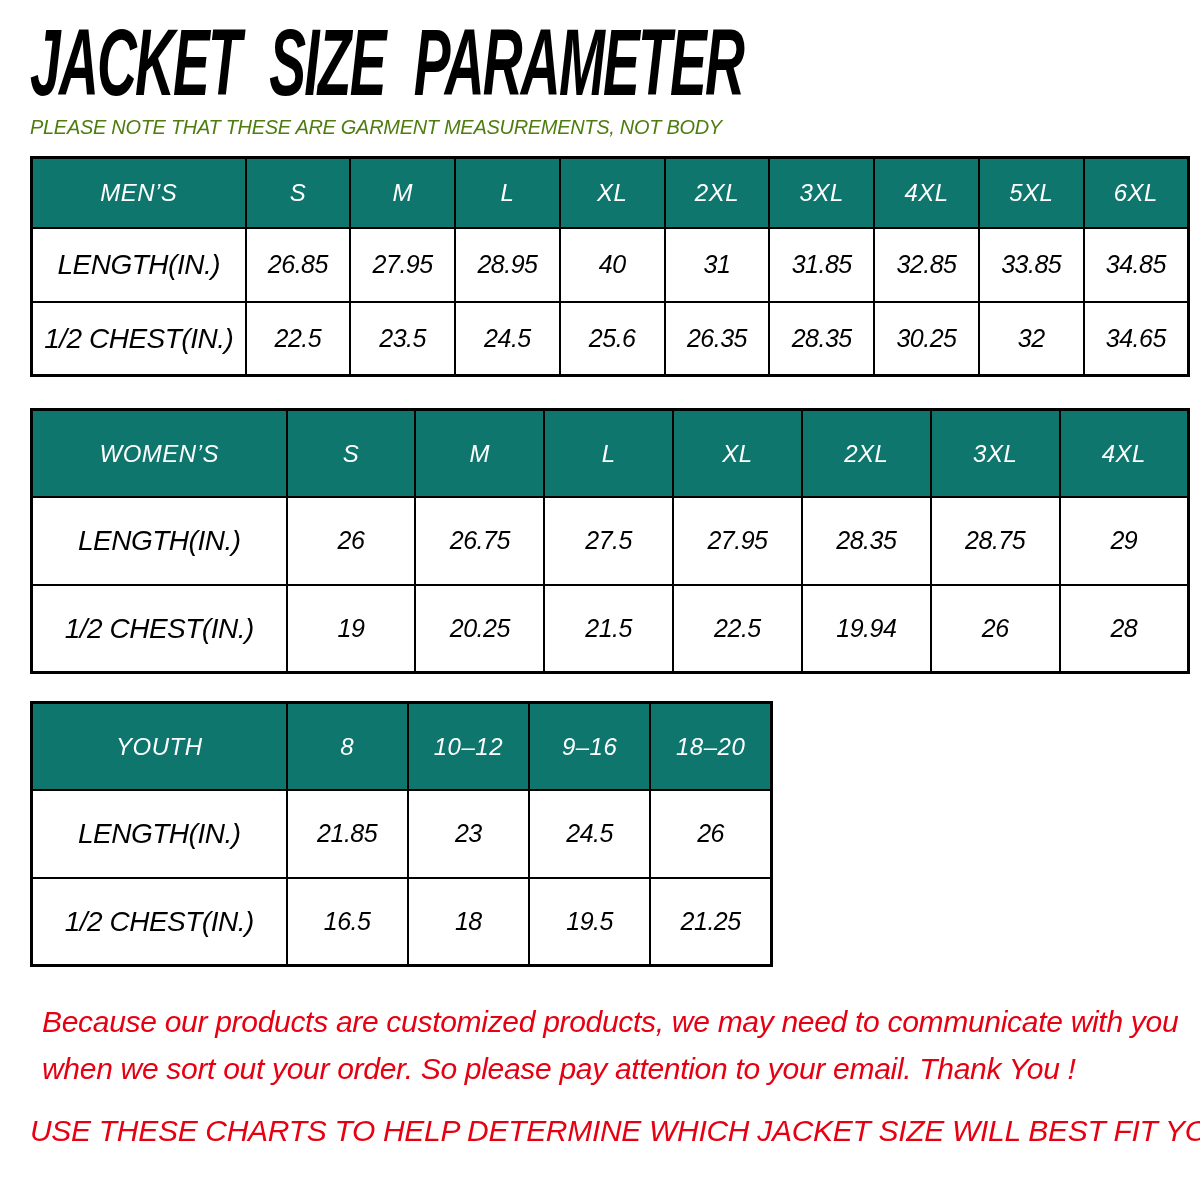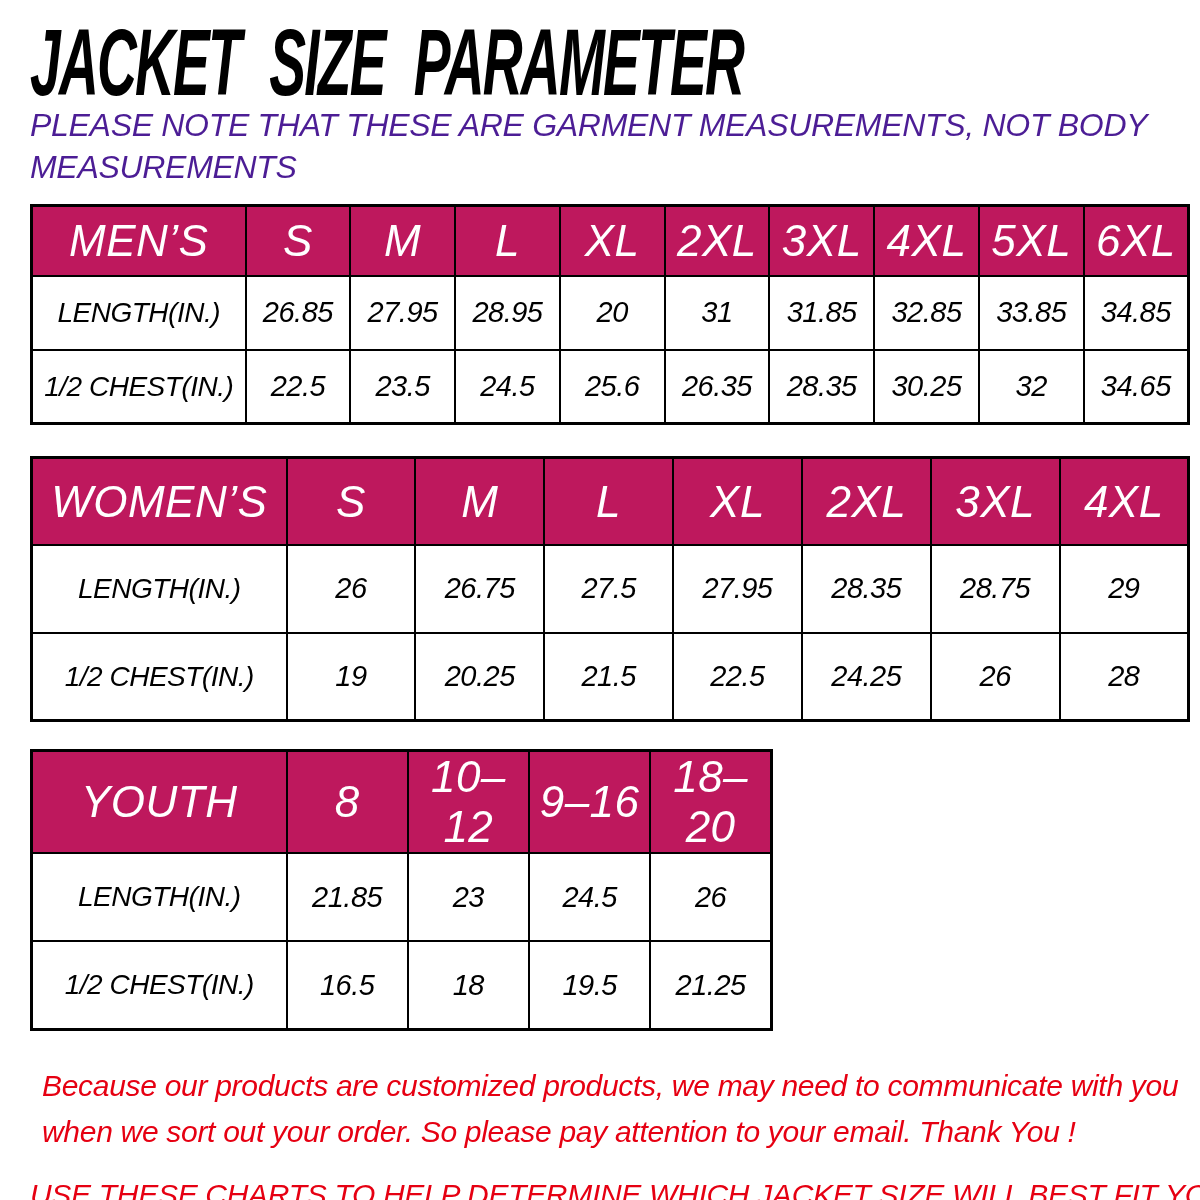--- a/index.html
+++ b/index.html
@@ -21,51 +21,51 @@
     line-height: 64px;
     letter-spacing: -3px;
     word-spacing: 26px;
     color: #000000;
     transform: scale(0.60, 1.02);
     transform-origin: left top;
   }
 
   
   .note {
-    margin: 8px 30px 0 30px;
-    color: #4c1d95;
-    font-size: 32px;
+    margin: 18px 30px 0 30px;
+    color: #4d7c0f;
+    font-size: 20px;
     line-height: 1.32;
     letter-spacing: -0.3px;
   }
 
   
   .size-table {
     border-collapse: collapse;
     table-layout: fixed;
     margin-left: 30px;
     border: 3px solid #000000;
   }
   .size-table th, .size-table td {
     border: 2px solid #000000;
     text-align: center;
     vertical-align: middle;
     padding: 0;
     overflow: hidden;
   }
   .size-table th {
-    background: #be185d;
+    background: #0f766e;
     color: #ffffff;
-    font-size: 44px;
+    font-size: 24px;
     font-weight: normal;
     letter-spacing: 0.5px;
   }
   .size-table td {
     color: #000000;
-    font-size: 29px;
+    font-size: 25px;
     letter-spacing: -0.5px;
   }
   .size-table td.label-cell { font-size: 28px; }
 
   .mens   { width: 1160px; margin-top: 16px; }
   .mens   tr.head-row { height: 70px; }
   .mens   tr.data-row { height: 74px; }
 
   .womens { width: 1160px; margin-top: 31px; }
   .womens tr.head-row { height: 87px; }
@@ -100,21 +100,20 @@
 <body>
 
 <div class="page">
 
   <div class="title-wrap">
     <div class="main-title">JACKET SIZE PARAMETER</div>
   </div>
 
   <div class="note">
     <div>PLEASE NOTE THAT THESE ARE GARMENT MEASUREMENTS, NOT BODY</div>
-    <div>MEASUREMENTS</div>
   </div>
 
   <table class="size-table mens">
     <colgroup>
       <col class="c-label">
         <col>
         <col>
         <col>
         <col>
         <col>
@@ -134,21 +133,21 @@
         <th>3XL</th>
         <th>4XL</th>
         <th>5XL</th>
         <th>6XL</th>
       </tr>
       <tr class="data-row">
         <td class="label-cell">LENGTH(IN.)</td>
         <td>26.85</td>
         <td>27.95</td>
         <td>28.95</td>
-        <td>20</td>
+        <td>40</td>
         <td>31</td>
         <td>31.85</td>
         <td>32.85</td>
         <td>33.85</td>
         <td>34.85</td>
       </tr>
       <tr class="data-row">
         <td class="label-cell">1/2 CHEST(IN.)</td>
         <td>22.5</td>
         <td>23.5</td>
@@ -194,21 +193,21 @@
         <td>28.35</td>
         <td>28.75</td>
         <td>29</td>
       </tr>
       <tr class="data-row">
         <td class="label-cell">1/2 CHEST(IN.)</td>
         <td>19</td>
         <td>20.25</td>
         <td>21.5</td>
         <td>22.5</td>
-        <td>24.25</td>
+        <td>19.94</td>
         <td>26</td>
         <td>28</td>
       </tr>
     </tbody>
   </table>
 
   <table class="size-table youth">
     <colgroup>
       <col class="c-label">
         <col>

